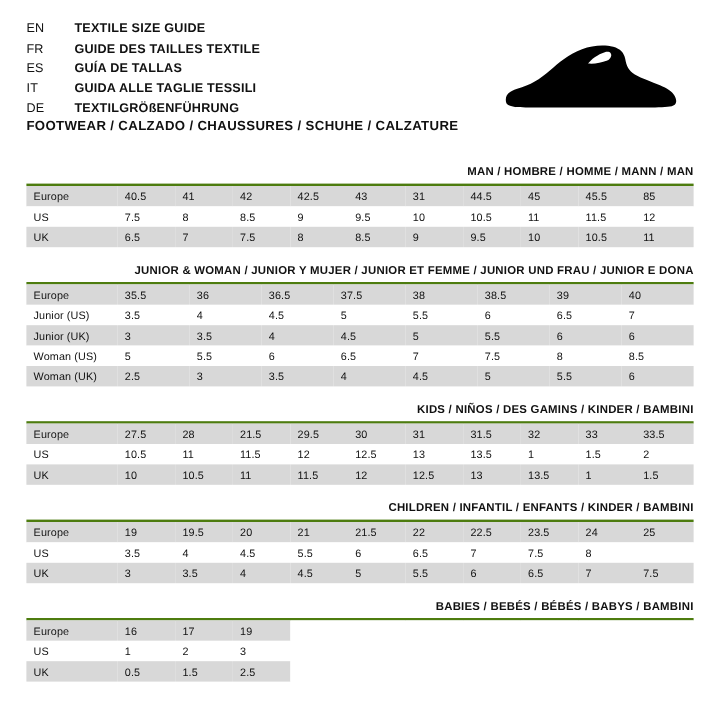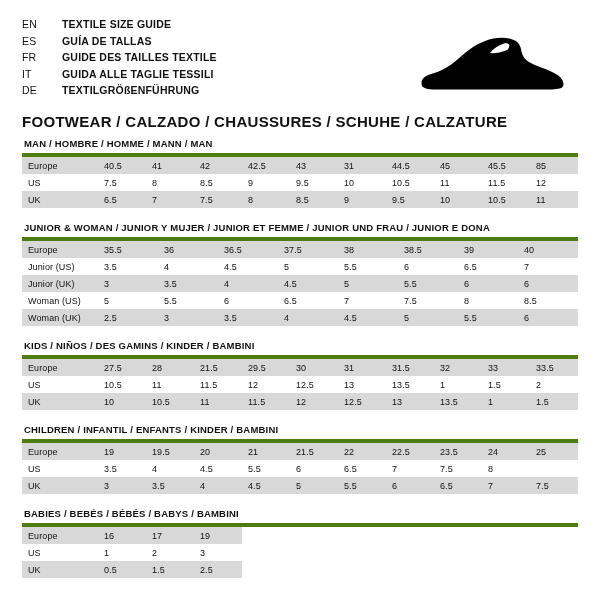--- a/index.html
+++ b/index.html
@@ -47,36 +47,36 @@
     white-space: nowrap;
   }
   .shoe-art {
     position: absolute;
     top: 16px;
     right: 12px;
     width: 180px;
     height: 70px;
   }
   .footwear-line {
-    margin-top: 14px;
-    font-size: 15px;
+    font-size: 11px;
     font-weight: bold;
     letter-spacing: 0.3px;
   }
   
   .section {
     margin-top: 18px;
   }
   .section-title {
     font-size: 9.5px;
     font-weight: bold;
     letter-spacing: 0.2px;
     padding: 0 0 4px 2px;
-    border-bottom: 4px solid #4d7c0f;
+    border-bottom: 2px solid #4d7c0f;
     margin-bottom: 0;
+    text-align: right;
   }
   table.size-table {
     width: 100%;
     border-collapse: collapse;
     table-layout: fixed;
   }
   table.size-table td {
     font-size: 9px;
     height: 17px;
     padding: 0 0 0 6px;
@@ -109,26 +109,26 @@
 <div class="page">
 
   <div class="header">
     <table class="lang-table">
       <tbody>
         <tr>
           <td class="lang-code">EN</td>
           <td class="lang-title">TEXTILE SIZE GUIDE</td>
         </tr>
         <tr>
+          <td class="lang-code">FR</td>
+          <td class="lang-title">GUIDE DES TAILLES TEXTILE</td>
+        </tr>
+        <tr>
           <td class="lang-code">ES</td>
           <td class="lang-title">GUÍA DE TALLAS</td>
-        </tr>
-        <tr>
-          <td class="lang-code">FR</td>
-          <td class="lang-title">GUIDE DES TAILLES TEXTILE</td>
         </tr>
         <tr>
           <td class="lang-code">IT</td>
           <td class="lang-title">GUIDA ALLE TAGLIE TESSILI</td>
         </tr>
         <tr>
           <td class="lang-code">DE</td>
           <td class="lang-title">TEXTILGRÖßENFÜHRUNG</td>
         </tr>
       </tbody>

